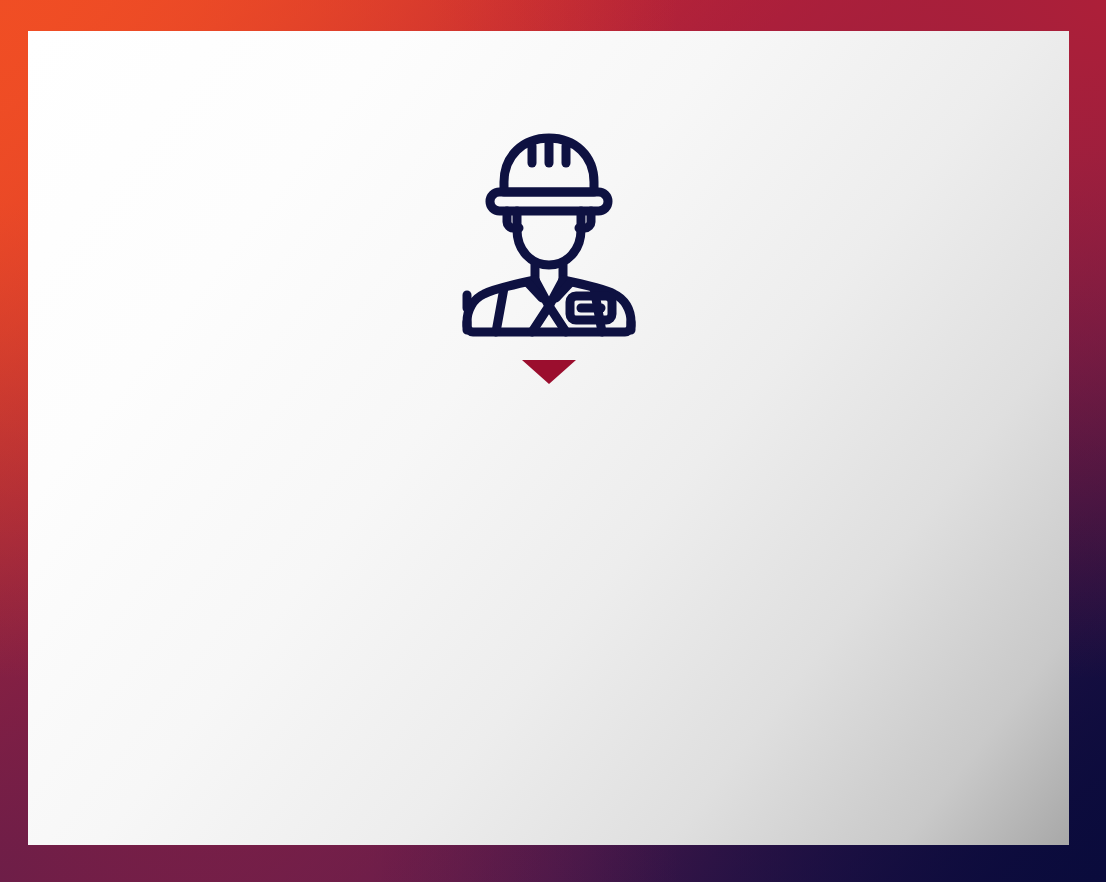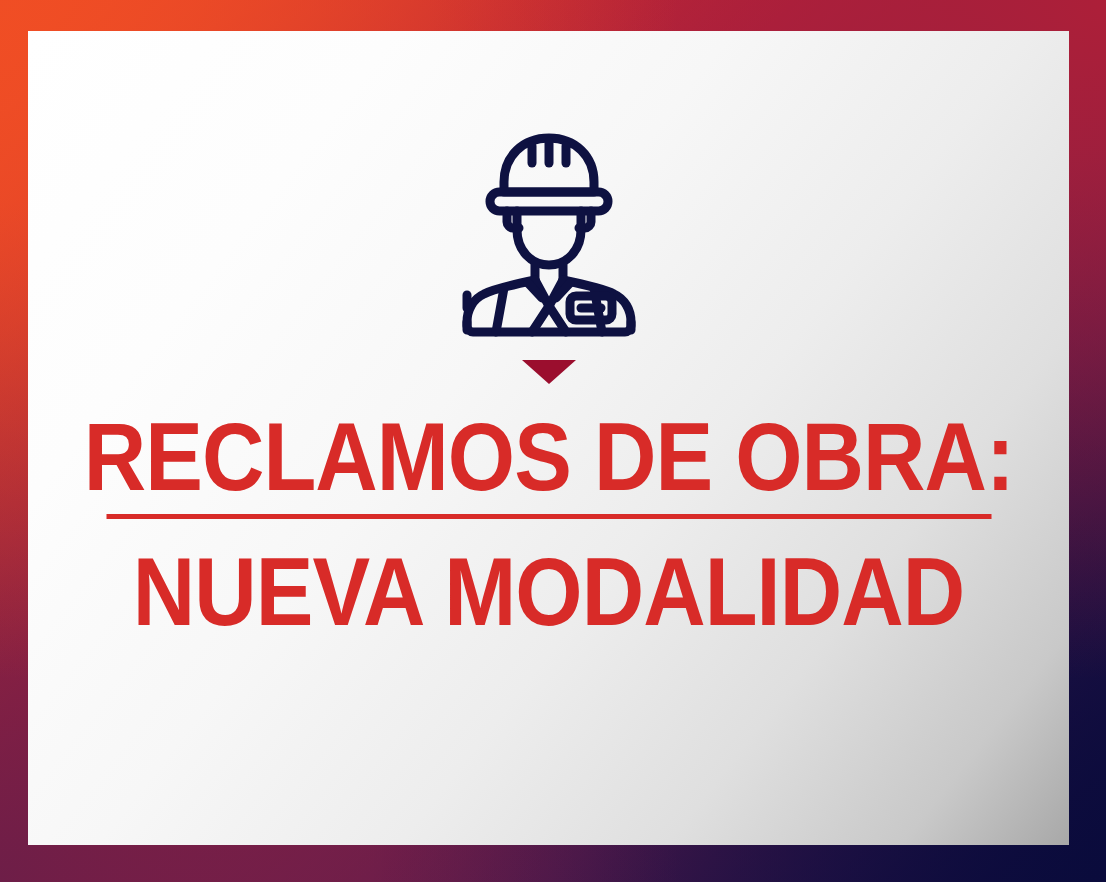--- a/index.html
+++ b/index.html
@@ -184,22 +184,15 @@
 
         <rect x="110" y="166" width="42" height="24" rx="6"></rect>
         <path d="M121 178 L141 178"></path>
       </svg>
     </div>
 
     <div id="divider-wrap">
       <div id="divider-triangle"></div>
     </div>
 
-    <div id="title-block">
-      <div id="title-line-1-wrap">
-        <span class="title-line">RECLAMOS DE OBRA:</span>
-        <span id="title-underline"></span>
-      </div>
-      <span id="title-line-2" class="title-line">NUEVA MODALIDAD</span>
-    </div>
 
   </div>
 </div>
 
 </body></html>

